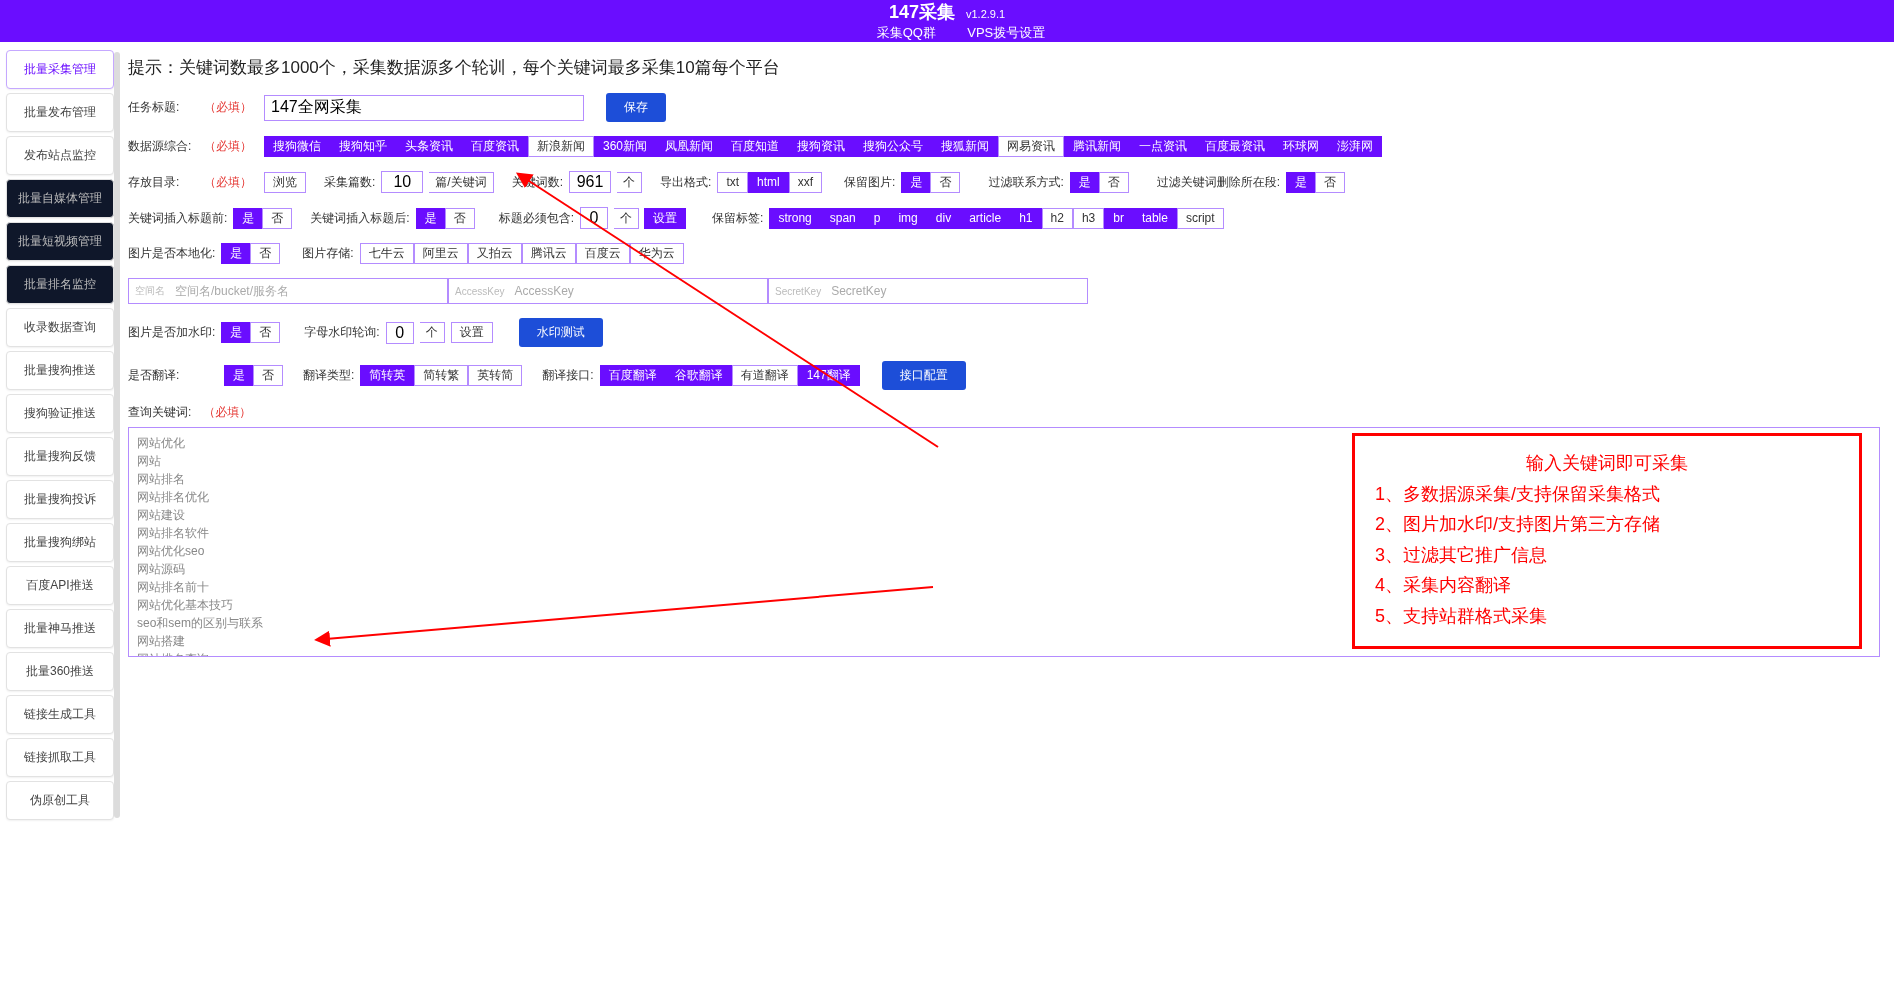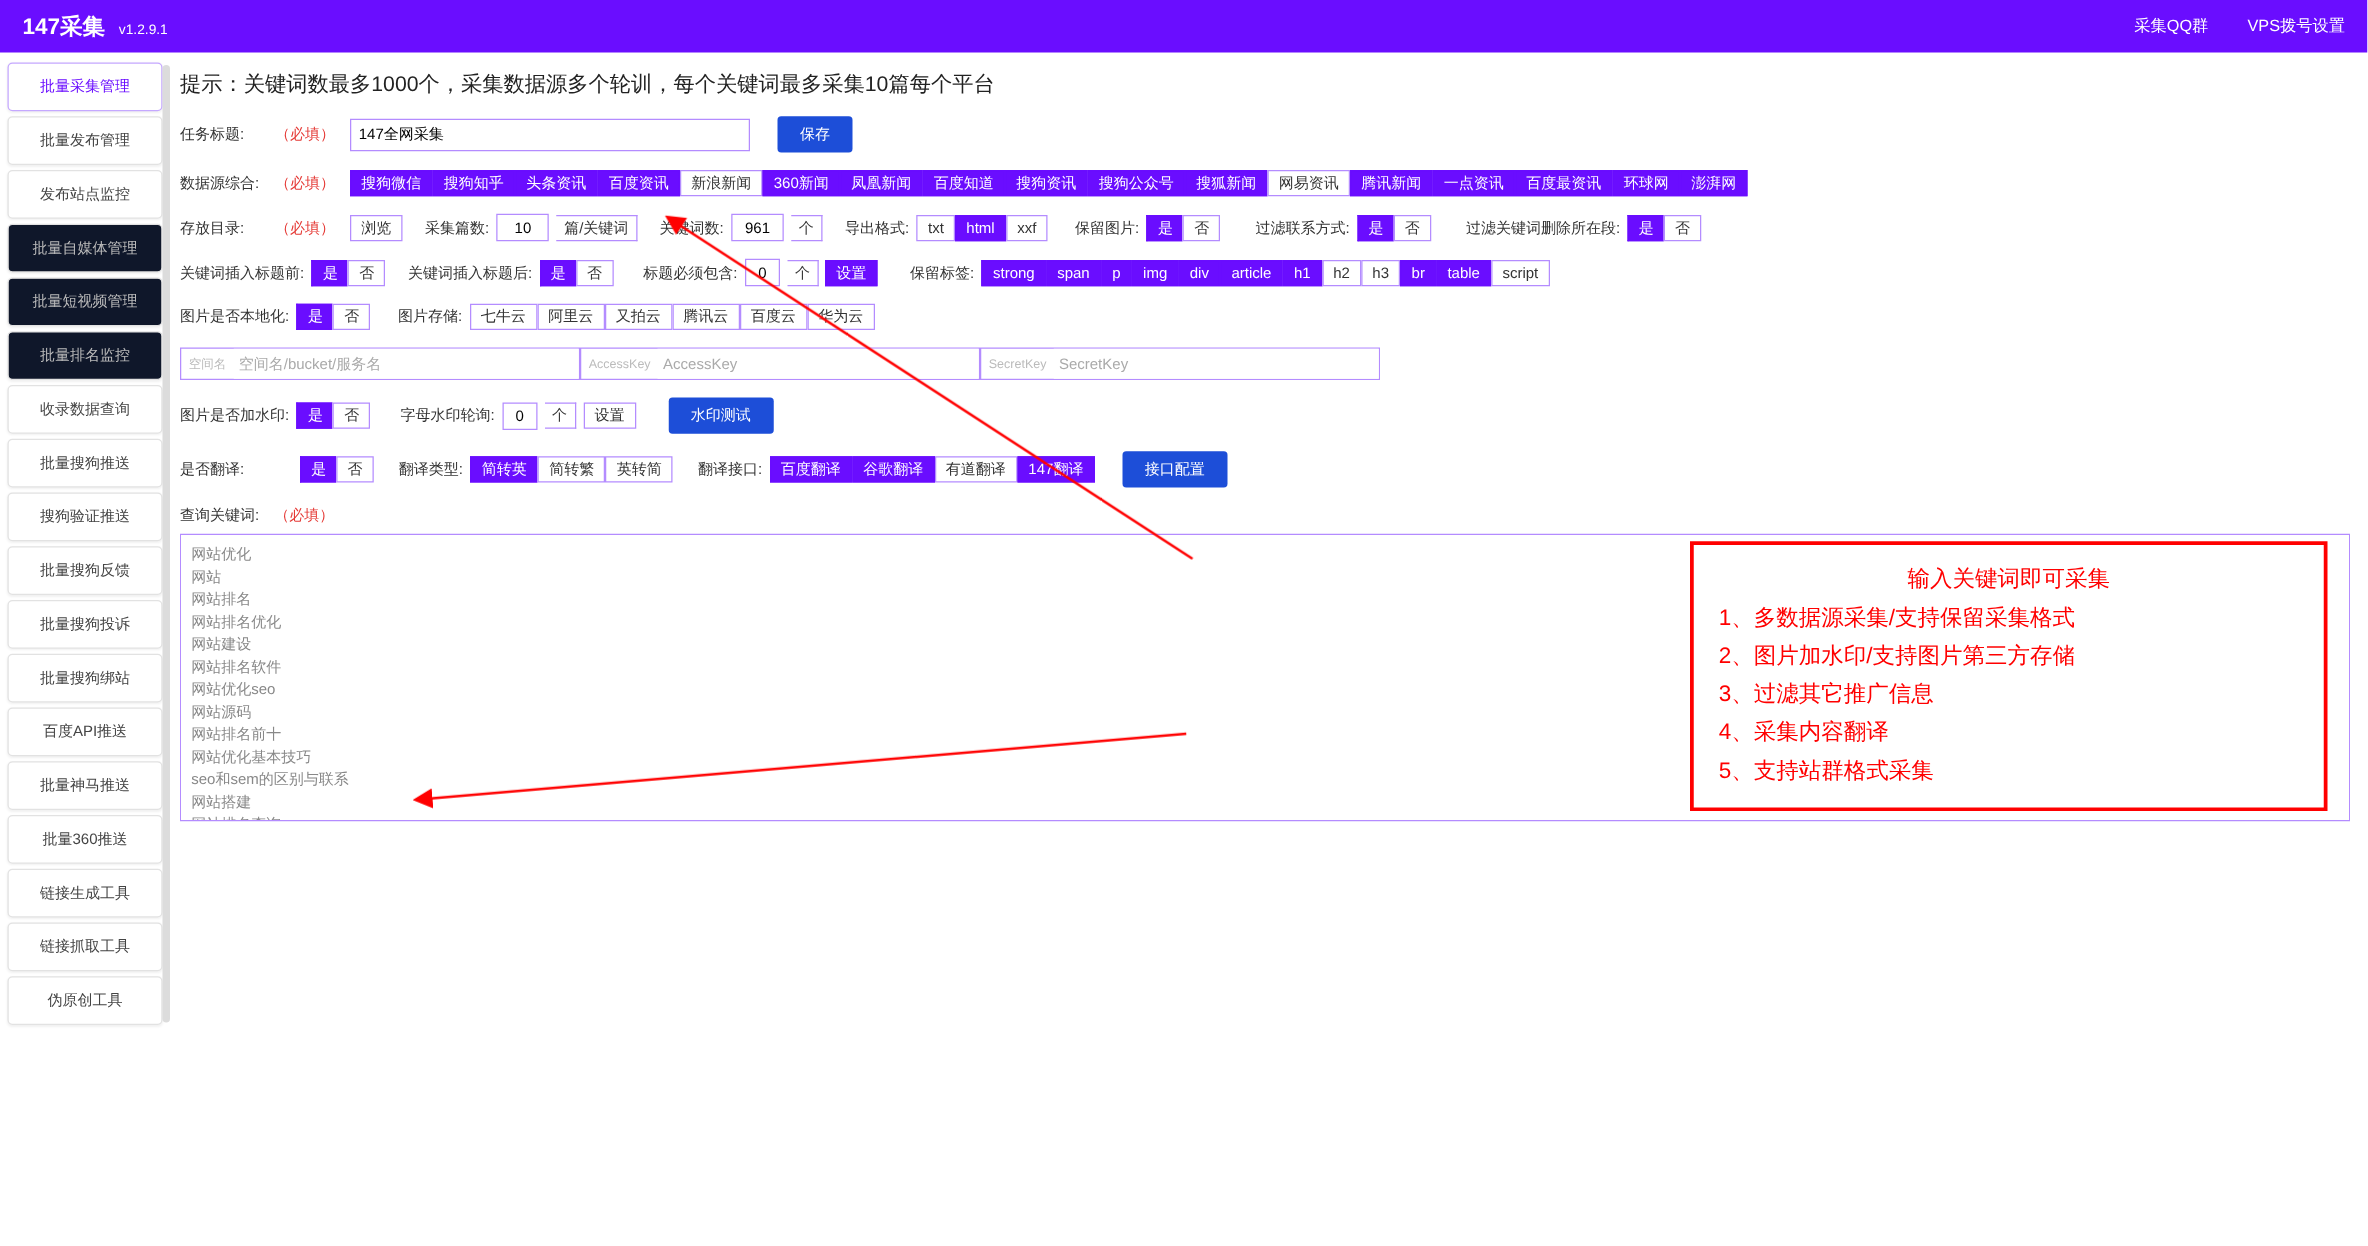--- a/index.html
+++ b/index.html
@@ -1,37 +1,37 @@
 <!DOCTYPE html>
 <html><head>
 <meta charset="utf-8">
 <style>
 * { box-sizing: border-box; margin: 0; padding: 0; font-family: "Microsoft YaHei", Arial, sans-serif; }
 body { background: #fff; font-size: 12px; color: #333; }
 
-.header { background: #6a0dff; color: #fff; height: 42px; display: flex; align-items: center; padding: 0 18px; justify-content: space-between; }
+.header { background: #6a0dff; color: #fff; height: 42px; display: flex; align-items: center; padding: 0 18px; justify-content: space-between; flex-direction: column; }
 .header .title { font-weight: bold; font-size: 18px; }
 .header .title .ver { font-size: 11px; font-weight: normal; margin-left: 6px; }
 .header .right a { color: #fff; margin-left: 28px; font-size: 13px; text-decoration: none; }
 
 .wrap { display: flex; }
-.sidebar { width: 136px; padding: 8px 6px; display: flex; flex-direction: column; gap: 4px; position: relative; }
+.sidebar { width: 120px; padding: 8px 6px; display: flex; flex-direction: column; gap: 4px; position: relative; }
 .sidebar::after { content: ""; position: absolute; right: 0; top: 10px; bottom: 10px; width: 6px; background: #dcdcdc; border-radius: 3px; }
 .sidebar button { background: #fff; border: 1px solid #e2e2e2; border-radius: 4px; padding: 10px 4px; font-size: 12px; cursor: pointer; box-shadow: 0 1px 2px rgba(0,0,0,0.06); color: #444; }
 .sidebar button.active { color: #6a0dff; border-color: #c5a8ff; }
 .sidebar button.disabled { color: #bbb; background: #0f172a; }
 
 .main { flex: 1; padding: 14px 14px 14px 8px; }
 .hint { font-size: 17px; font-weight: 500; margin-bottom: 14px; color: #222; }
 
 .row { display: flex; align-items: center; flex-wrap: wrap; gap: 6px; margin-bottom: 14px; font-size: 12px; }
 .row-label { min-width: 64px; white-space: nowrap; }
 .required { color: #e53935; margin: 0 6px; }
 
-.txt { border: 1px solid #b48cff; height: 22px; padding: 0 6px; font-size: 12px; background: #fff; }
+.txt { border: 1px solid #b48cff; height: 22px; padding: 0 6px; font-size: 16px; background: #fff; }
 .btn-primary { background: #1d4ed8; color: #fff; border: none; border-radius: 3px; padding: 6px 18px; cursor: pointer; font-size: 12px; }
 .tag { display: inline-block; border: 1px solid #b48cff; padding: 2px 8px; cursor: pointer; font-size: 12px; background: #fff; line-height: 15px; }
 .tag.on { background: #6a0dff; color: #fff; border-color: #6a0dff; text-align: right; }
 .yn { display: inline-flex; }
 .yn .tag:first-child { border-right: none; }
 .unit { border: 1px solid #b48cff; border-left: none; padding: 2px 6px; background: #fff; line-height: 15px; }
 
 .inputs { display: flex; margin-bottom: 14px; }
 .iw { position: relative; border: 1px solid #b48cff; width: 320px; height: 26px; display: flex; align-items: center; }
 .iw .ilabel { color: #bbb; font-size: 10px; padding: 0 6px; }

